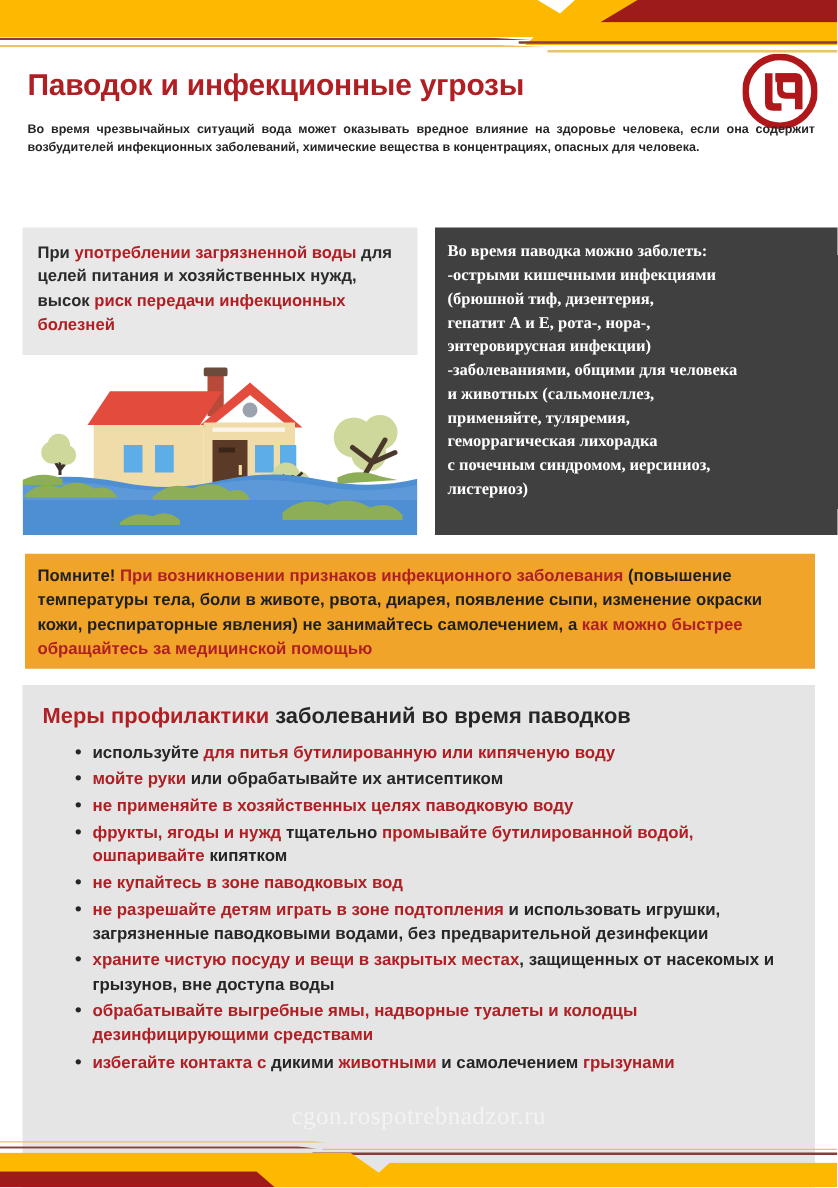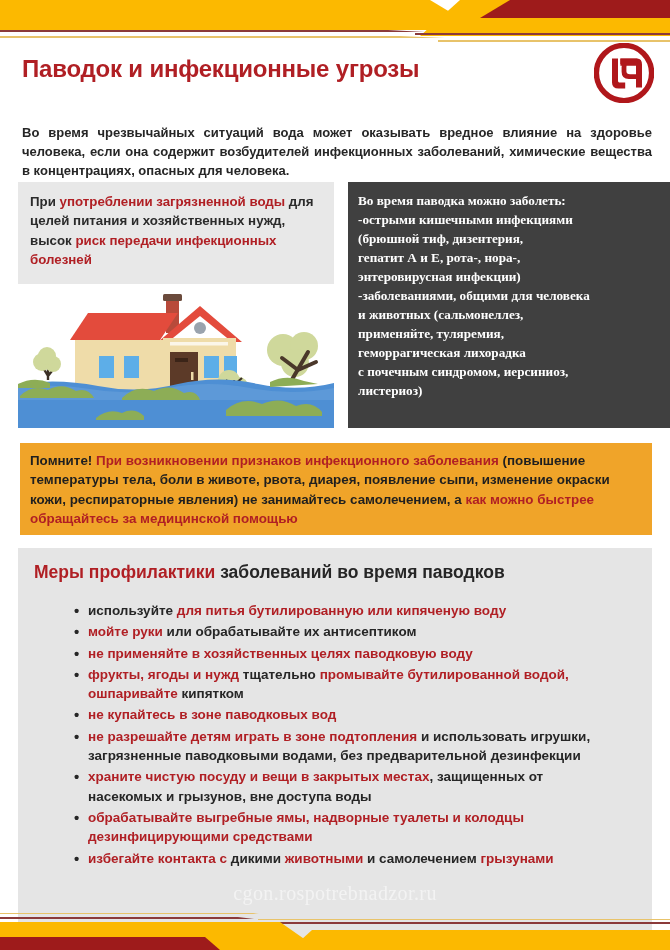--- a/index.html
+++ b/index.html
@@ -105,26 +105,25 @@
     width: 520px;
     font-size: 24px;
     font-weight: bold;
     color: #B01F24;
     letter-spacing: -0.2px;
   }
   .header-body {
     position: absolute;
     left: 22px; top: 97px;
     width: 630px;
-    font-size: 13px;
+    font-size: 10px;
     font-weight: bold;
     color: #262626;
     line-height: 1.45;
     text-align: justify;
-    margin-top: 27px;
   }
 
   
   .logo {
     position: absolute;
     right: 16px; top: 43px;
     width: 60px; height: 60px;
   }
 
   
@@ -197,21 +196,21 @@
   }
   .bullets-heading {
     font-size: 17.5px;
     font-weight: bold;
     color: #262626;
     margin-bottom: 9px;
   }
   .bullets-heading .hl { color: #B01F24; }
 
   ul.bullets {
-    margin: 18px;
+    margin: 4px;
     padding: 0 0 0 22px;
     list-style: none;
   }
   ul.bullets li {
     position: relative;
     font-size: 13.5px;
     font-weight: bold;
     color: #262626;
     line-height: 1.43;
     margin-bottom: 2px;

